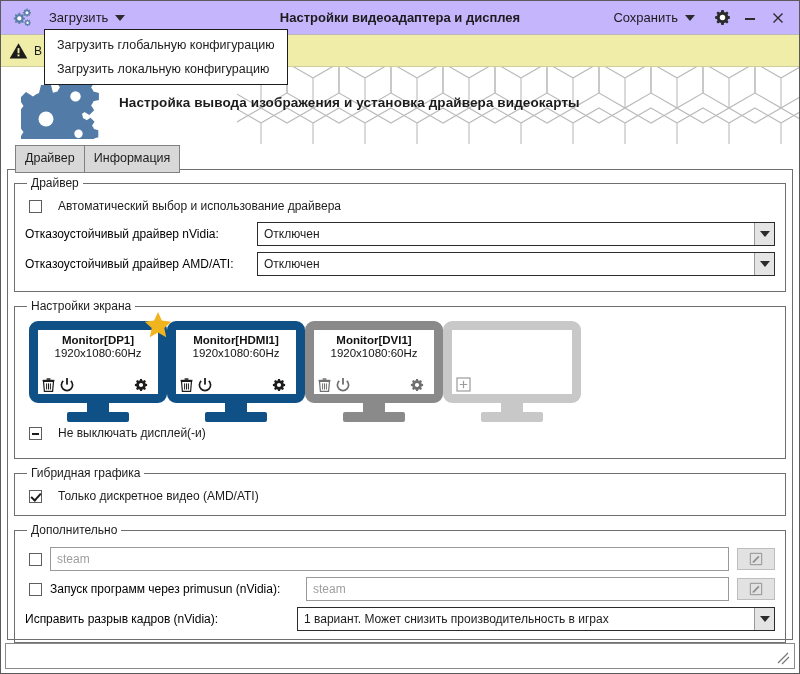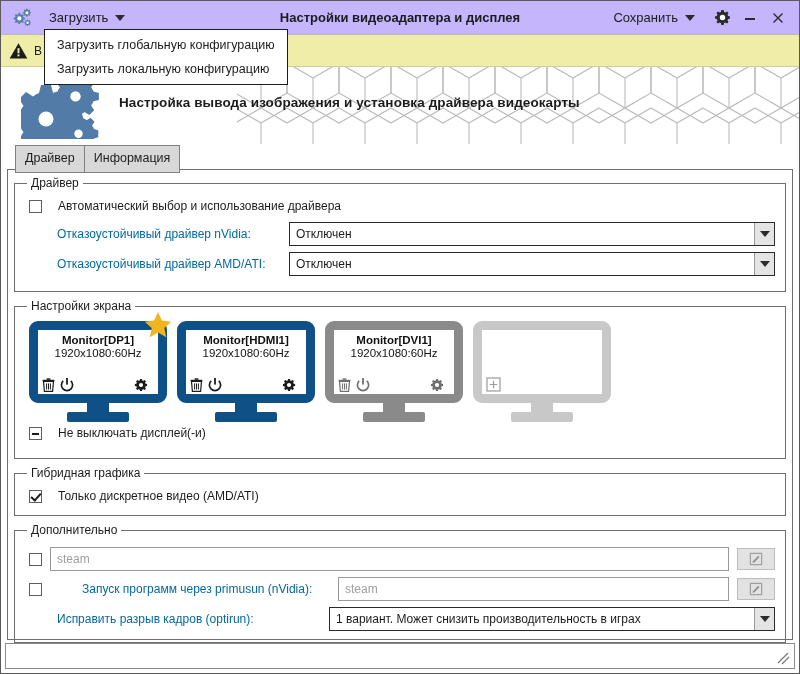--- a/index.html
+++ b/index.html
@@ -138,21 +138,21 @@
   .cbox.checked::after {
     content: ""; position: absolute; left: 3px; top: 0px;
     width: 4px; height: 8px; border: solid #1c1c1c; border-width: 0 2px 2px 0;
     transform: rotate(42deg);
   }
   .cbox.indeterminate::after {
     content: ""; position: absolute; left: 2px; top: 5px;
     width: 7px; height: 2px; background: #1c1c1c;
   }
 
-  .fieldlabel { font-size: 12px; color: #0369a1; width: 232px; flex: none; margin-left: 32px; }
+  .fieldlabel { font-size: 12px; color: #000000; width: 232px; flex: none; }
 
   .combo {
     flex: 1; height: 24px; border: 1px solid #2b2b2b; background: #fff;
     display: flex; align-items: center; position: relative; cursor: default;
   }
   .combo .val { font-size: 12px; color: #1c1c1c; padding-left: 6px; }
   .combo .arrow {
     position: absolute; right: 0; top: 0; bottom: 0; width: 20px;
     background: #e4e4e4; border-left: 1px solid #9a9a9a;
     display: flex; align-items: center; justify-content: center;
@@ -164,21 +164,21 @@
     display: flex; align-items: center; padding-left: 6px;
     font-size: 12px; color: #9e9e9e;
   }
   .iconbtn {
     width: 38px; height: 22px; margin-left: 8px; flex: none;
     background: #e2e2e2; border: 1px solid #bdbdbd;
     display: flex; align-items: center; justify-content: center; cursor: default;
   }
 
   
-  .monitors { display: flex; gap: 10px; padding: 4px 0 2px 4px; }
+  .monitors { display: flex; padding: 4px 0 2px 4px; }
   .monwrap { position: relative; width: 138px; }
   .mon-star { position: absolute; right: -6px; top: -10px; z-index: 3; }
 
   .screen {
     width: 138px; height: 82px;
     border: 9px solid #0f5186; border-radius: 9px;
     background: #ffffff;
     position: relative;
     padding: 3px 5px 0 5px;
     cursor: default;
@@ -496,21 +496,21 @@
         </div>
         <div class="iconbtn">
           <svg width="14" height="14" viewBox="0 0 16 16">
               <path d="M1.5 1.5 L14.5 1.5 L14.5 14.5 L1.5 14.5 Z" fill="none" stroke="#8f8f8f" stroke-width="1.1"></path>
               <path d="M4.5 10.5 L10.5 4.2 L12 5.7 L6 12 L4 12.4 Z" fill="#8f8f8f"></path>
             </svg>
         </div>
       </div>
 
       <div class="row" style="margin-bottom:2px">
-        <span class="fieldlabel" style="width:272px">Исправить разрыв кадров (optirun):</span>
+        <span class="fieldlabel" style="width:272px">Исправить разрыв кадров (nVidia):</span>
         <div class="combo">
           <span class="val">1 вариант. Может снизить производительность в играх</span>
           <span class="arrow">
               <span class="arrow-tri"></span>
             </span>
         </div>
       </div>
     </fieldset>
   </div>
 

